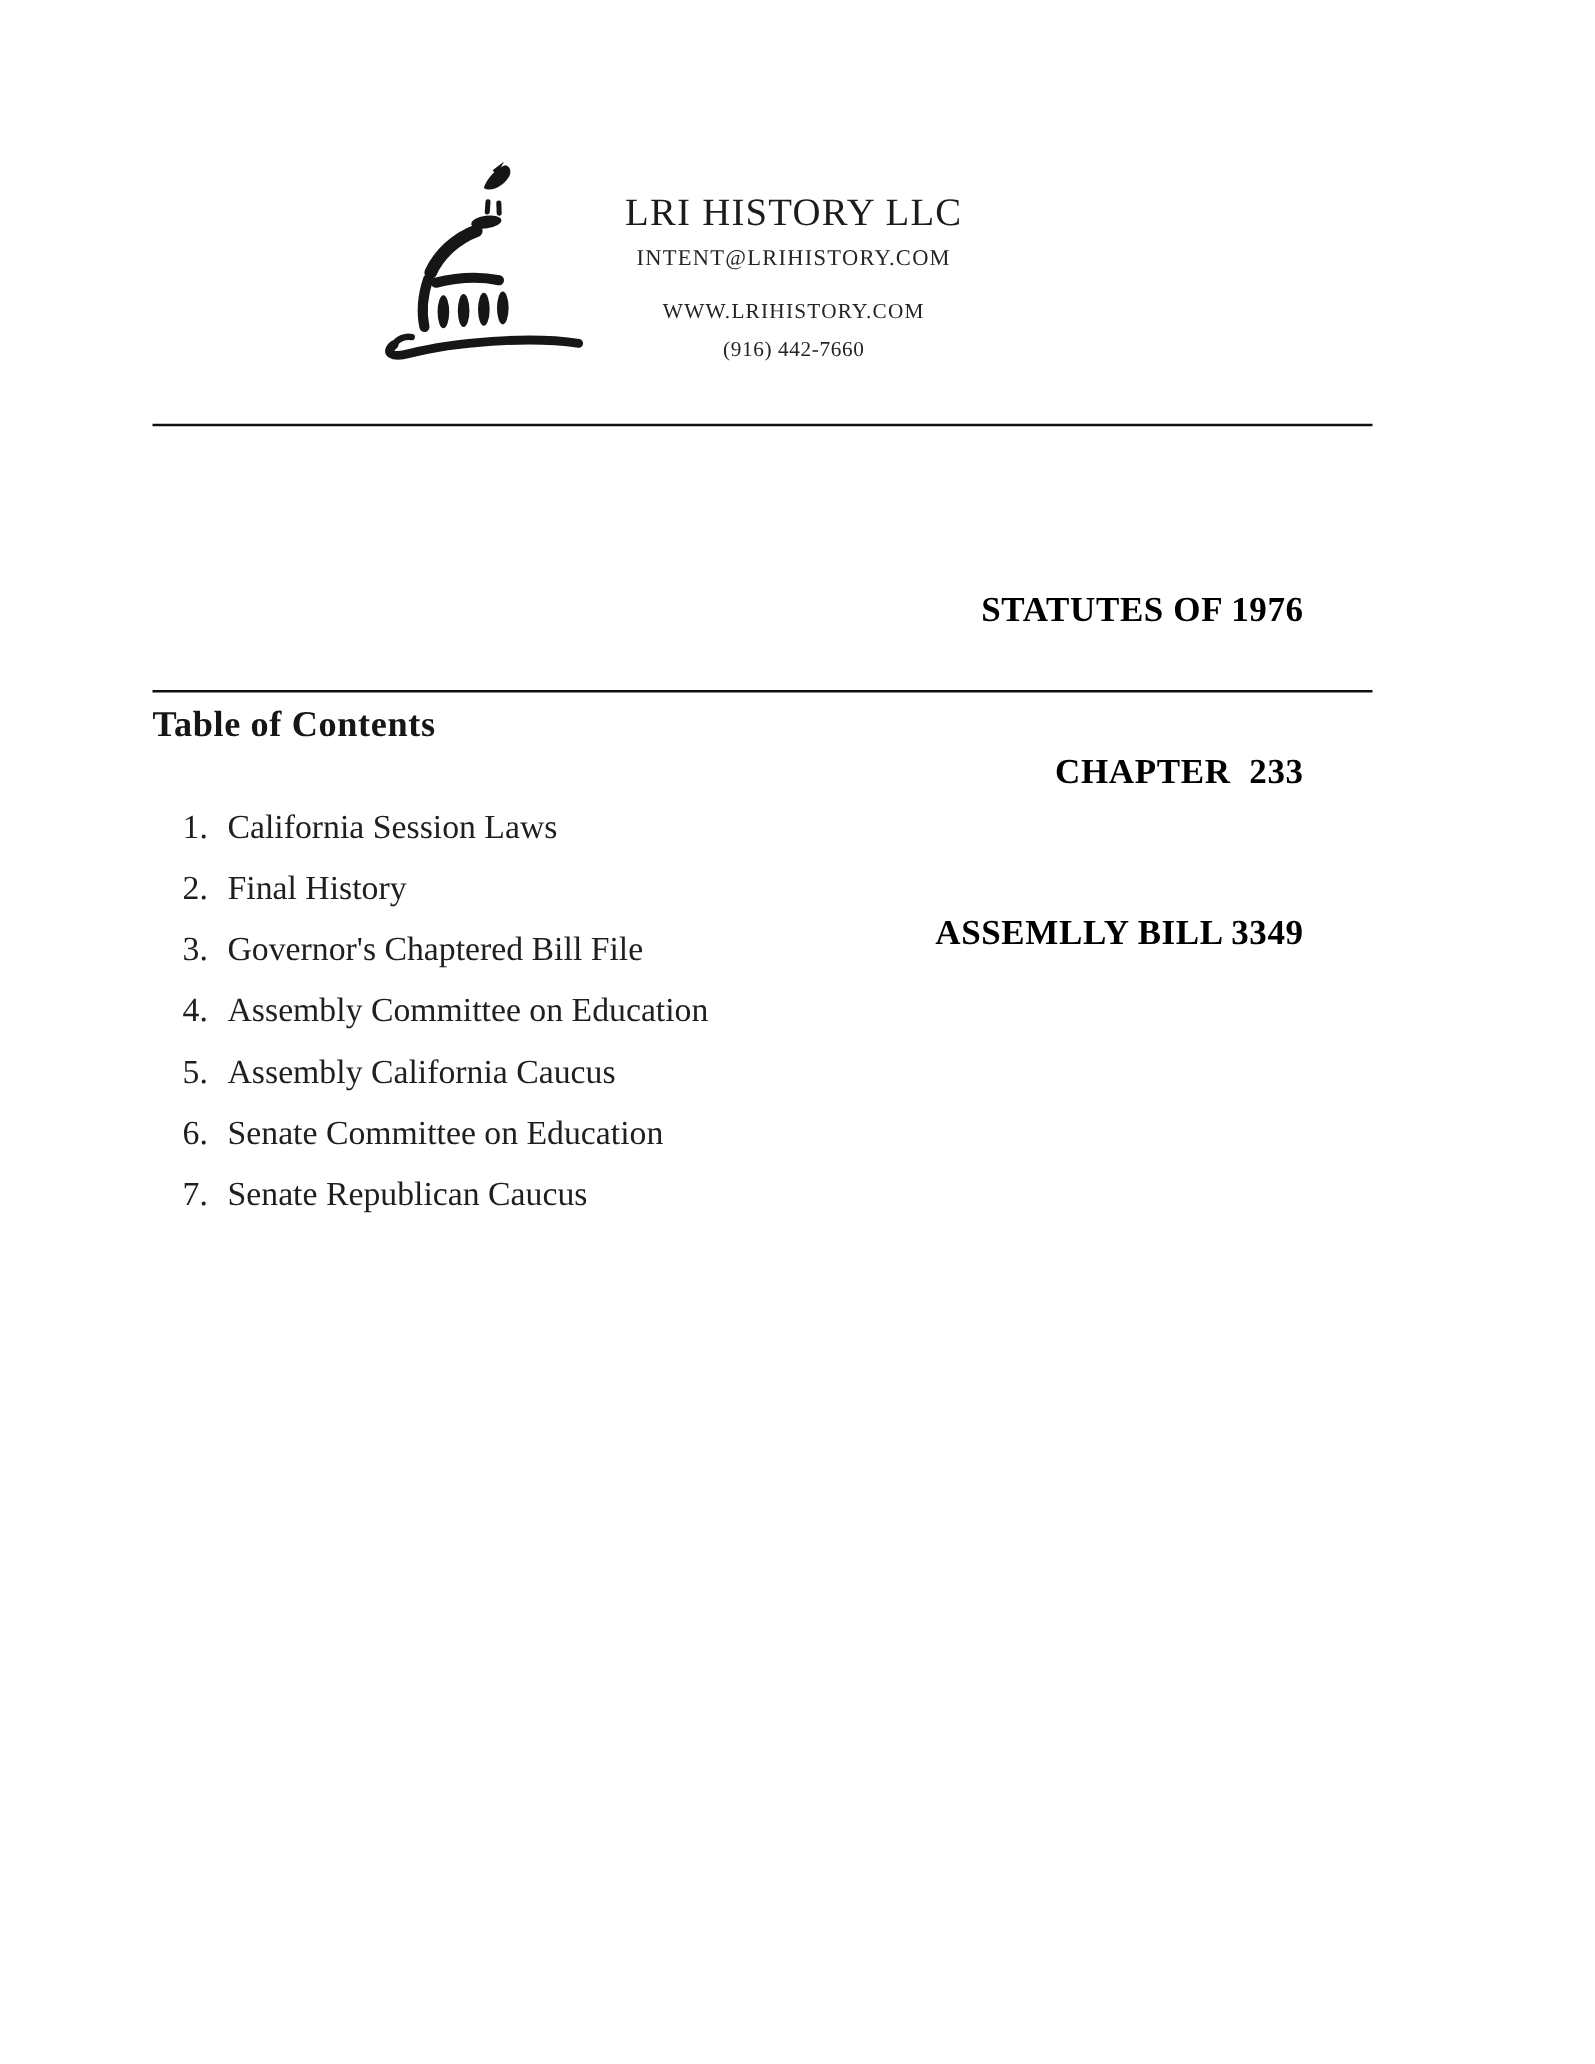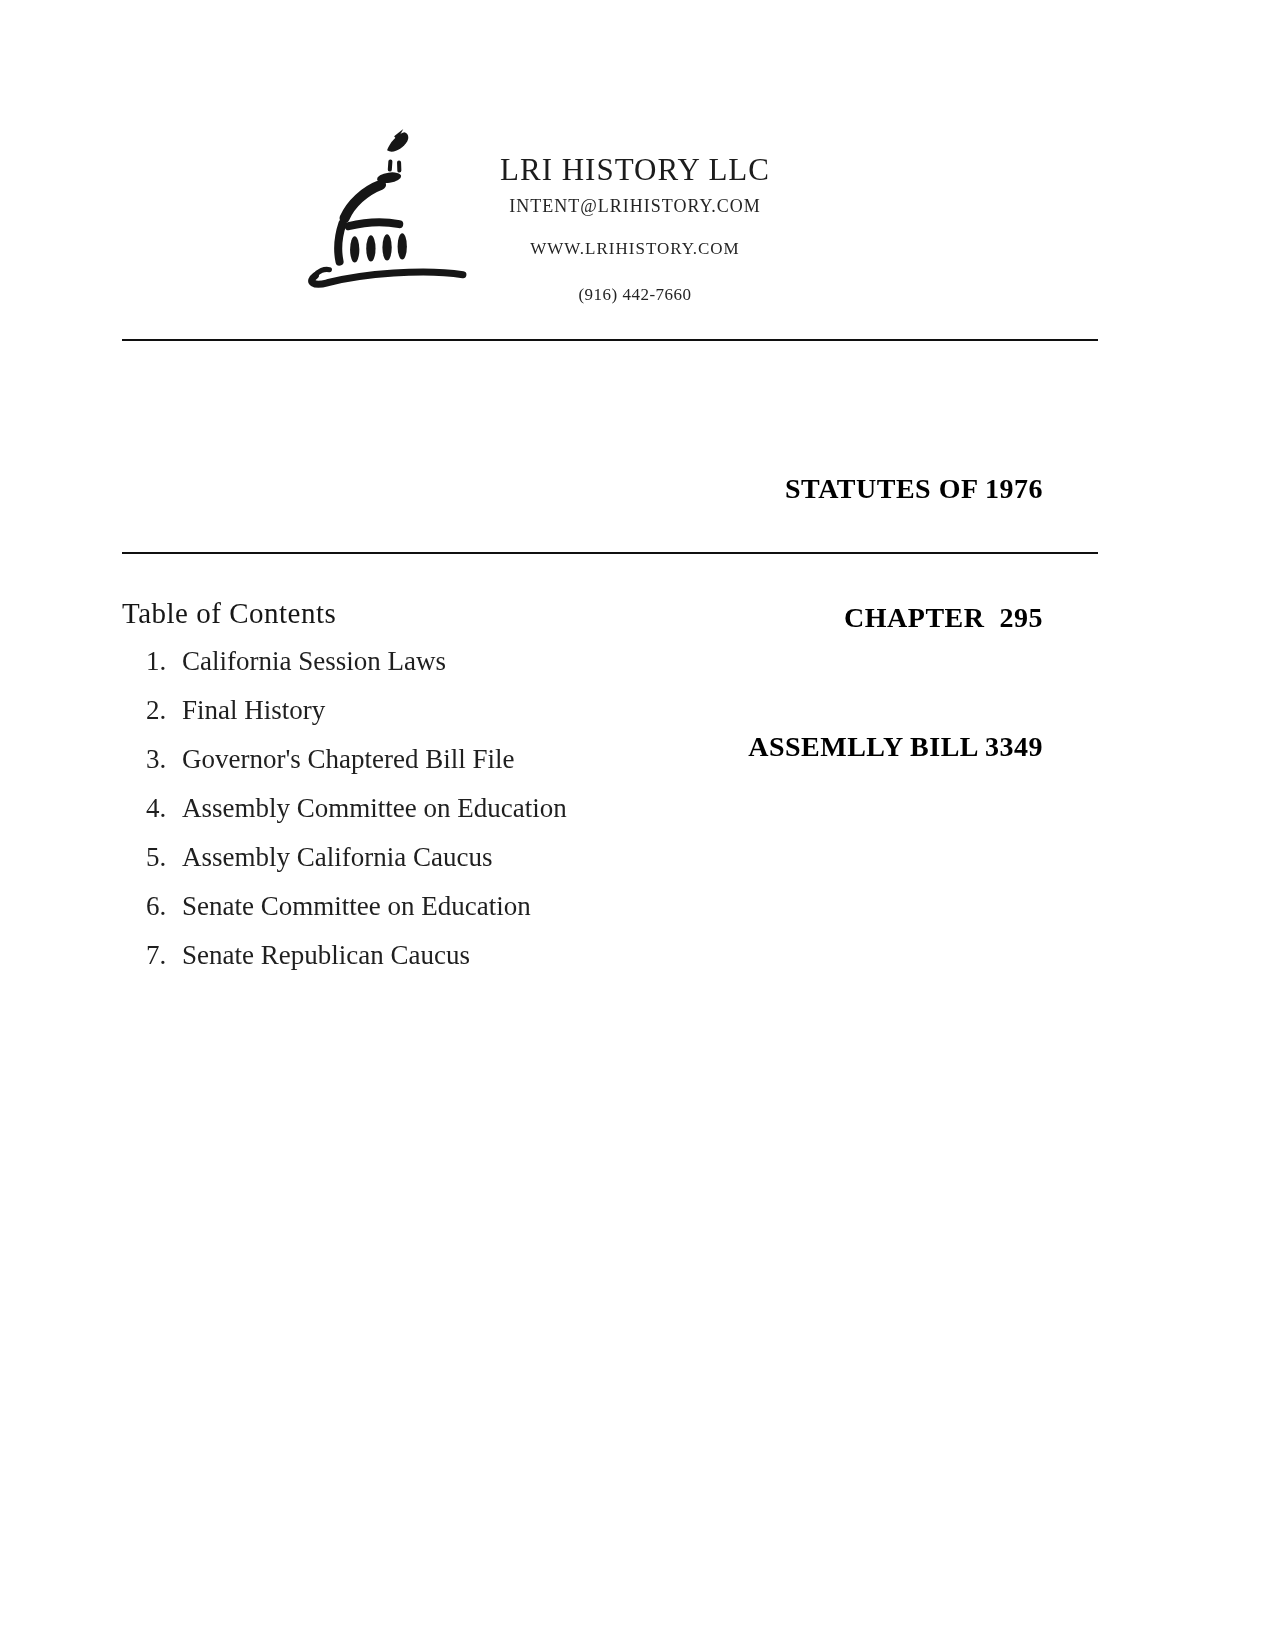--- a/index.html
+++ b/index.html
@@ -42,21 +42,21 @@
     white-space: nowrap;
   }
   .contact-line {
     font-size: 18px;
     letter-spacing: 1px;
     margin-top: 8px;
     color: #242424;
     white-space: nowrap;
   }
   .contact-line.website { font-size: 17px; margin-top: 22px; }
-  .contact-line.phone   { font-size: 17px; margin-top: 26px; letter-spacing: 0.5px; text-align: center; }
+  .contact-line.phone   { font-size: 17px; margin-top: 11px; letter-spacing: 0.5px; text-align: center; }
 
   
   .rule {
     position: absolute;
     left: 122px;
     width: 976px;
     height: 2px;
     background: #101010;
   }
   .rule-top    { top: 339px; }
@@ -73,23 +73,23 @@
     line-height: 43px;
     letter-spacing: 0.5px;
     color: #000000;
     white-space: pre;
   }
 
   
   .toc-heading {
     position: absolute;
     left: 122px;
-    top: 597px;
+    top: 564px;
     font-size: 29px;
-    font-weight: 400;
+    font-weight: 700;
     color: #161616;
     letter-spacing: 0.5px;
   }
   .toc-list {
     position: absolute;
     left: 146px;
     top: 648px;
     margin: 0;
     padding: 0;
     list-style: none;
@@ -149,21 +149,21 @@
     <div class="company-name">LRI HISTORY LLC</div>
     <div class="contact-line email">INTENT@LRIHISTORY.COM</div>
     <div class="contact-line website">WWW.LRIHISTORY.COM</div>
     <div class="contact-line phone">(916) 442-7660</div>
   </div>
 
   <div class="rule rule-top"></div>
 
   <div class="statutes-block">
     <div>STATUTES OF 1976</div>
-    <div>CHAPTER  295</div>
+    <div>CHAPTER  233</div>
     <div>ASSEMLLY BILL 3349</div>
   </div>
 
   <div class="rule rule-bottom"></div>
 
   <div class="toc-heading">Table of Contents</div>
 
   <ol class="toc-list">
     <li class="toc-item">
       <span class="toc-number">1.</span>

